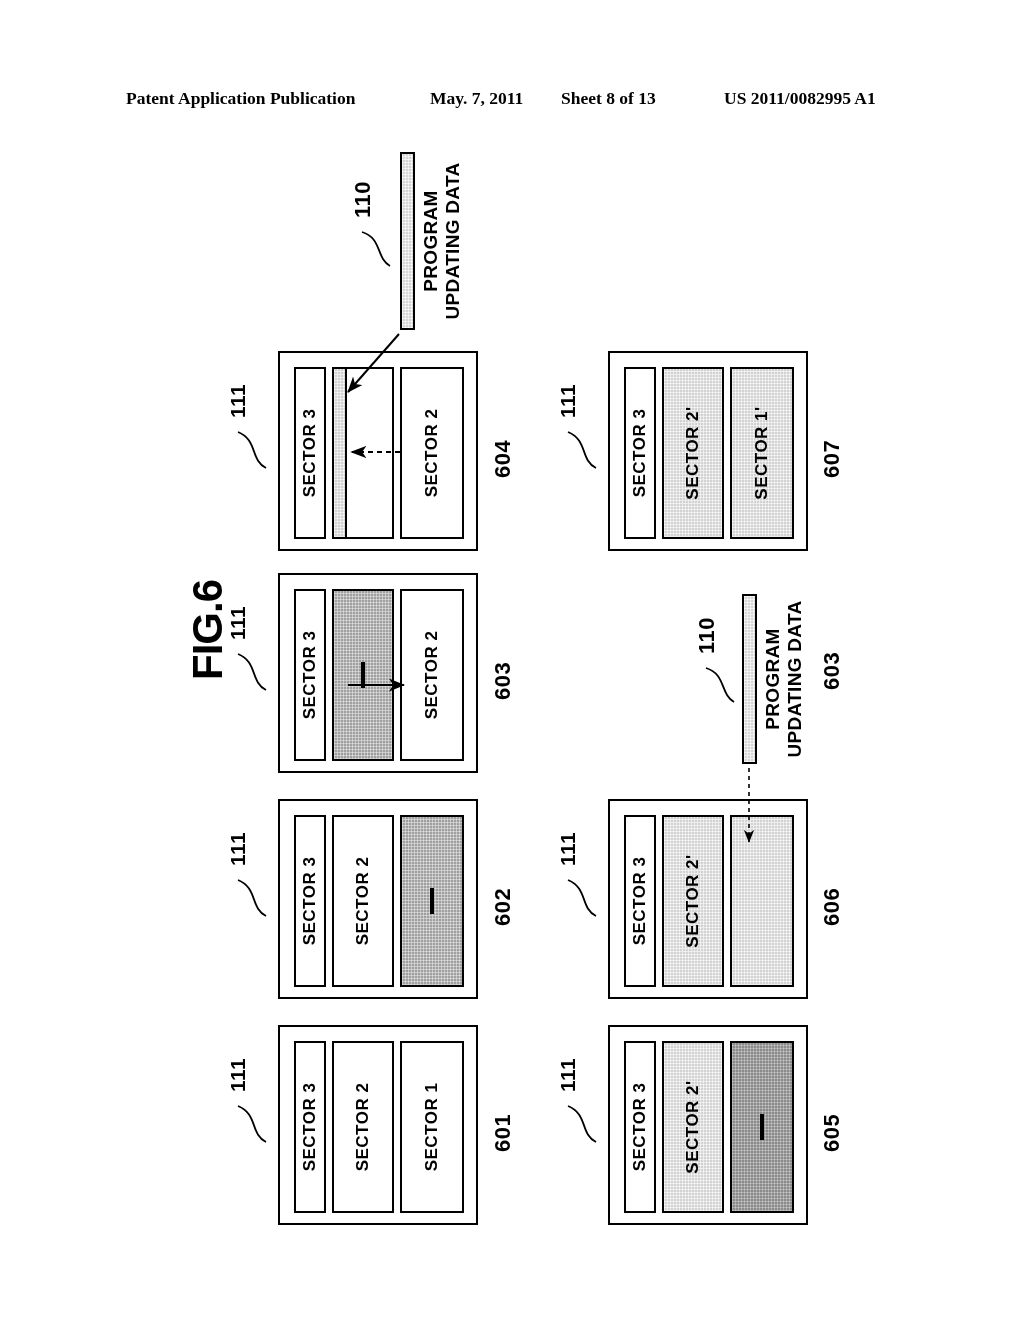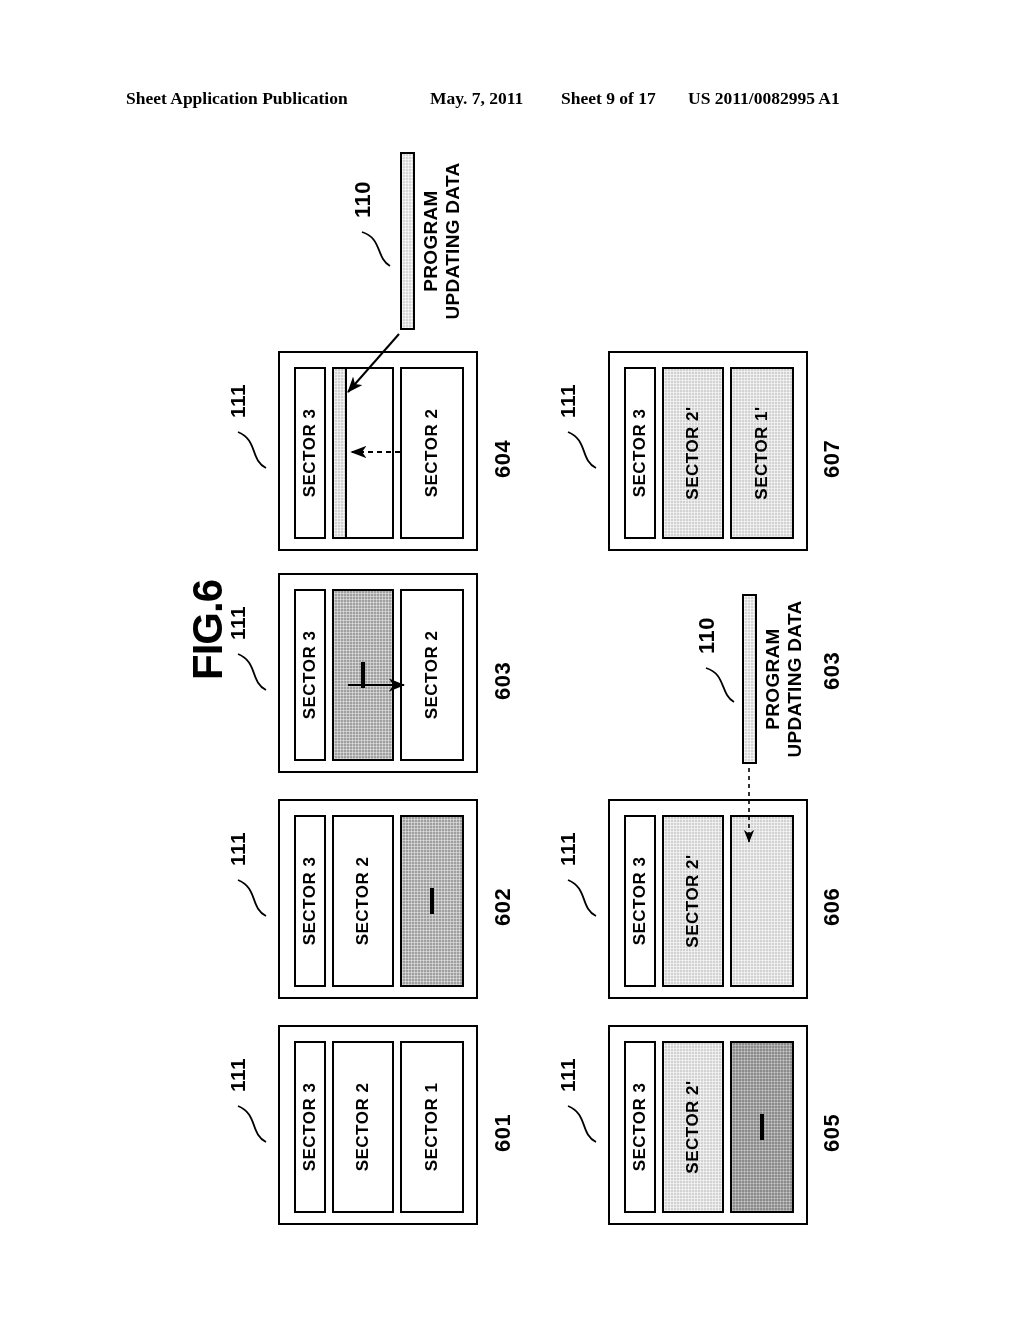--- a/index.html
+++ b/index.html
@@ -26,21 +26,21 @@
     font-family: "Liberation Serif", serif;
     font-weight: bold;
     font-size: 17.5px;
     color: #000;
     white-space: nowrap;
   }
   .page-header span { position: absolute; top: 0; }
   .hdr-pub   { left: 126px; }
   .hdr-date  { left: 430px; }
   .hdr-sheet { left: 561px; }
-  .hdr-num   { left: 688px; }
+  .hdr-num   { left: 724px; }
 
   
   .fig-title {
     position: absolute;
     left: 108px;
     top: 600px;
     width: 200px;
     height: 60px;
     transform: rotate(-90deg);
     transform-origin: 100px 30px;
@@ -176,23 +176,23 @@
     top: 0;
     width: 1024px;
     height: 1320px;
     pointer-events: none;
   }
 </style>
 </head>
 <body>
 
 <div class="page-header">
-  <span class="hdr-pub">Sheet Application Publication</span>
+  <span class="hdr-pub">Patent Application Publication</span>
   <span class="hdr-date">May. 7, 2011</span>
-  <span class="hdr-sheet">Sheet 9 of 17</span>
+  <span class="hdr-sheet">Sheet 8 of 13</span>
   <span class="hdr-num">US 2011/0082995 A1</span>
 </div>
 
 <div class="fig-title">FIG.6</div>
 
 <div class="pud-bar" style="left:400px; top:152px; width:15px; height:178px;"></div>
 <div class="pud-label" style="left:420px; top:330px; width:178px;">
   <span>PROGRAM</span><br>
   <span>UPDATING DATA</span>
 </div>

